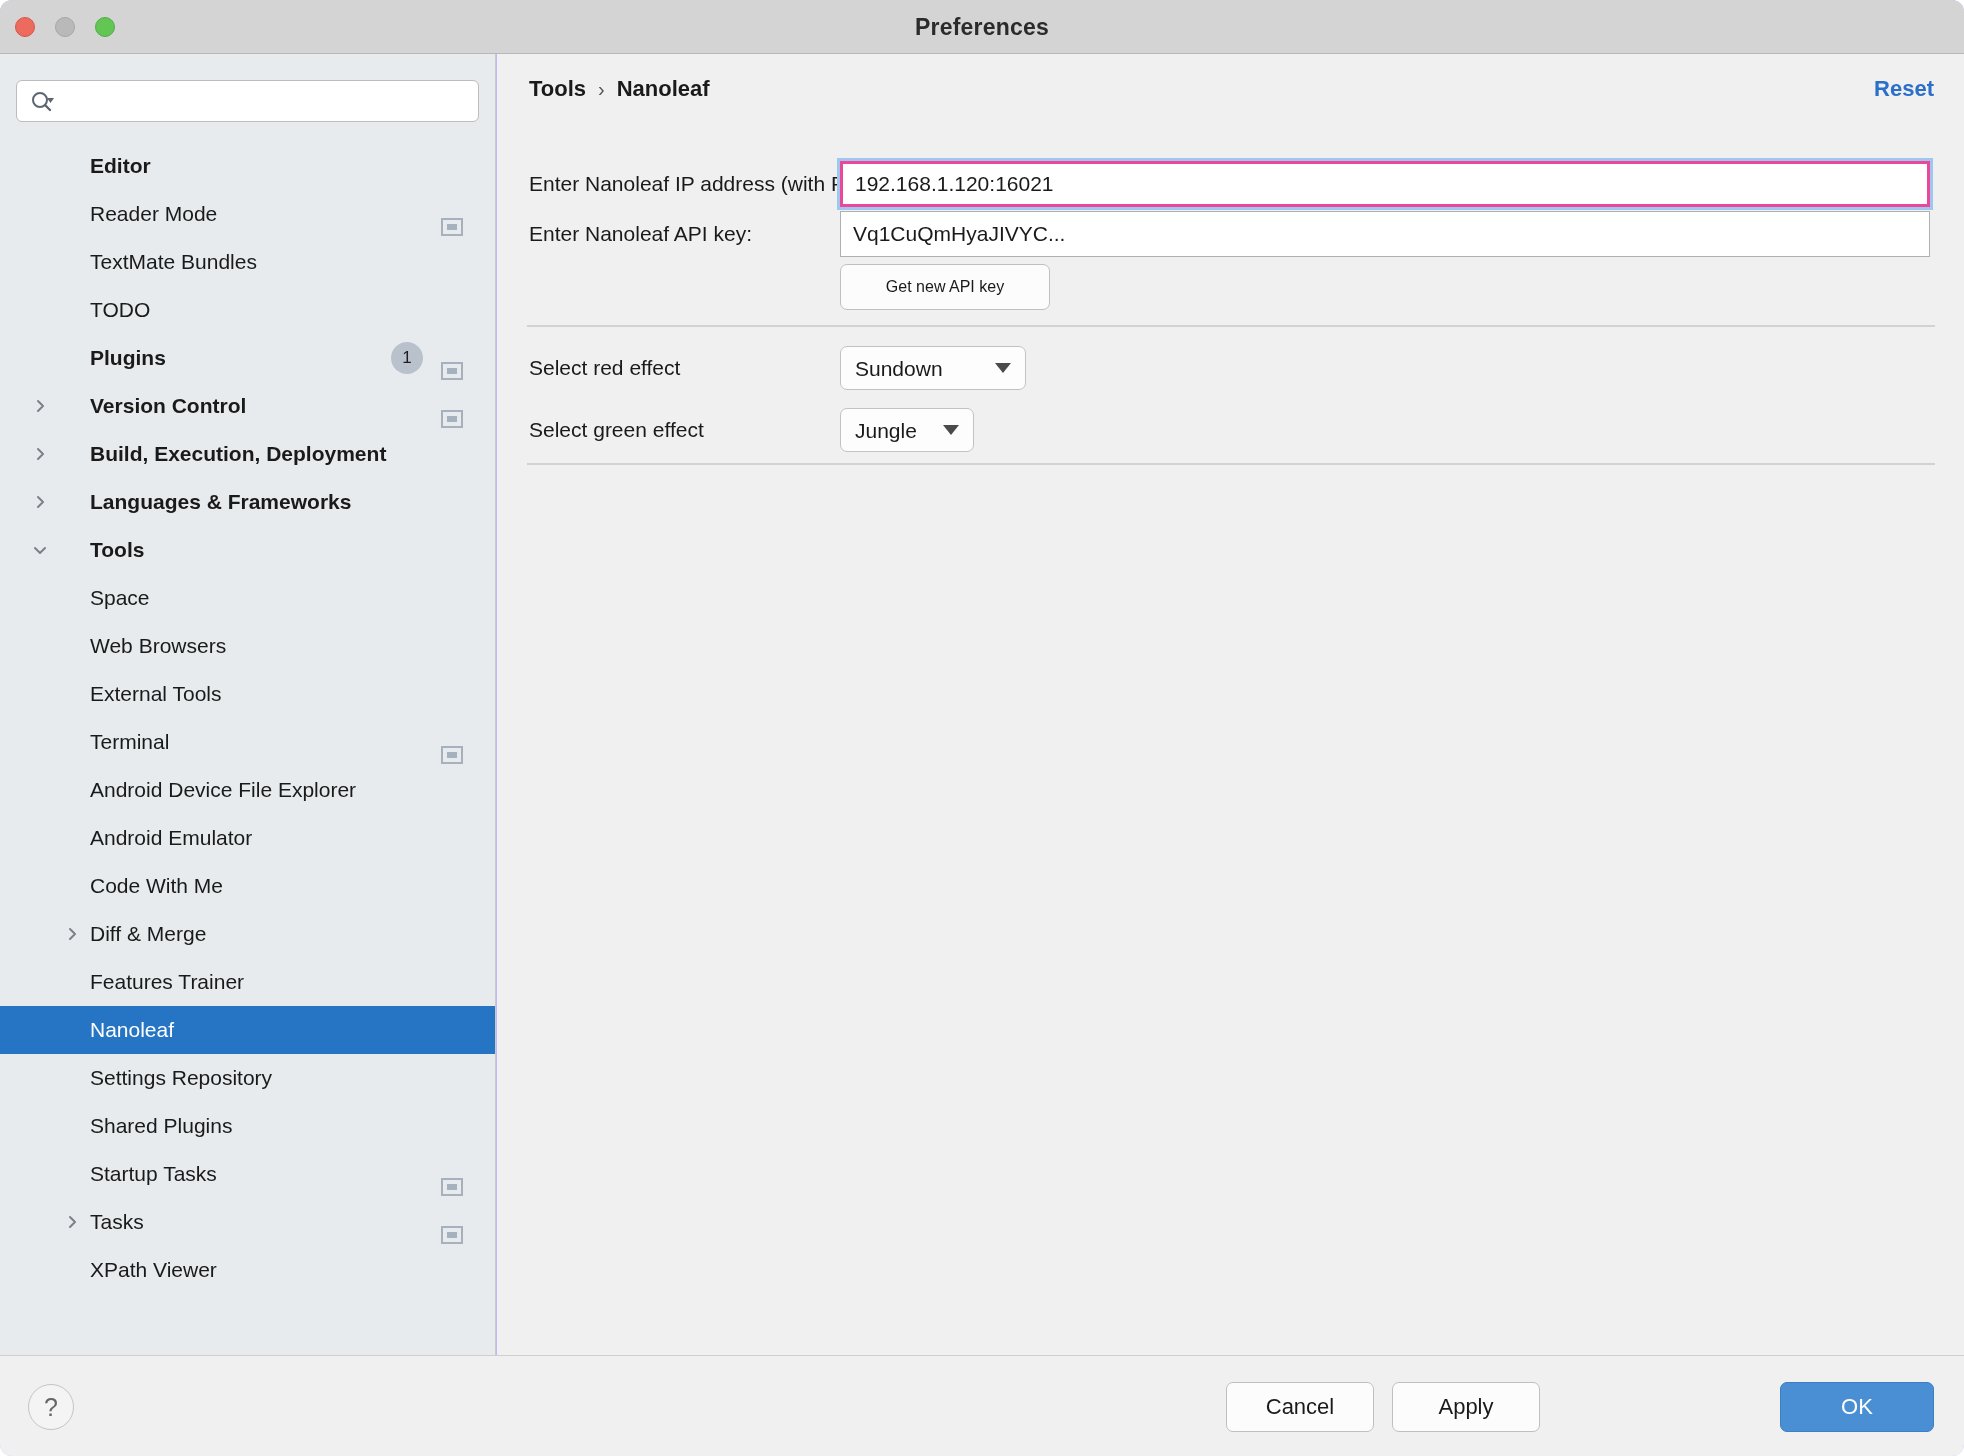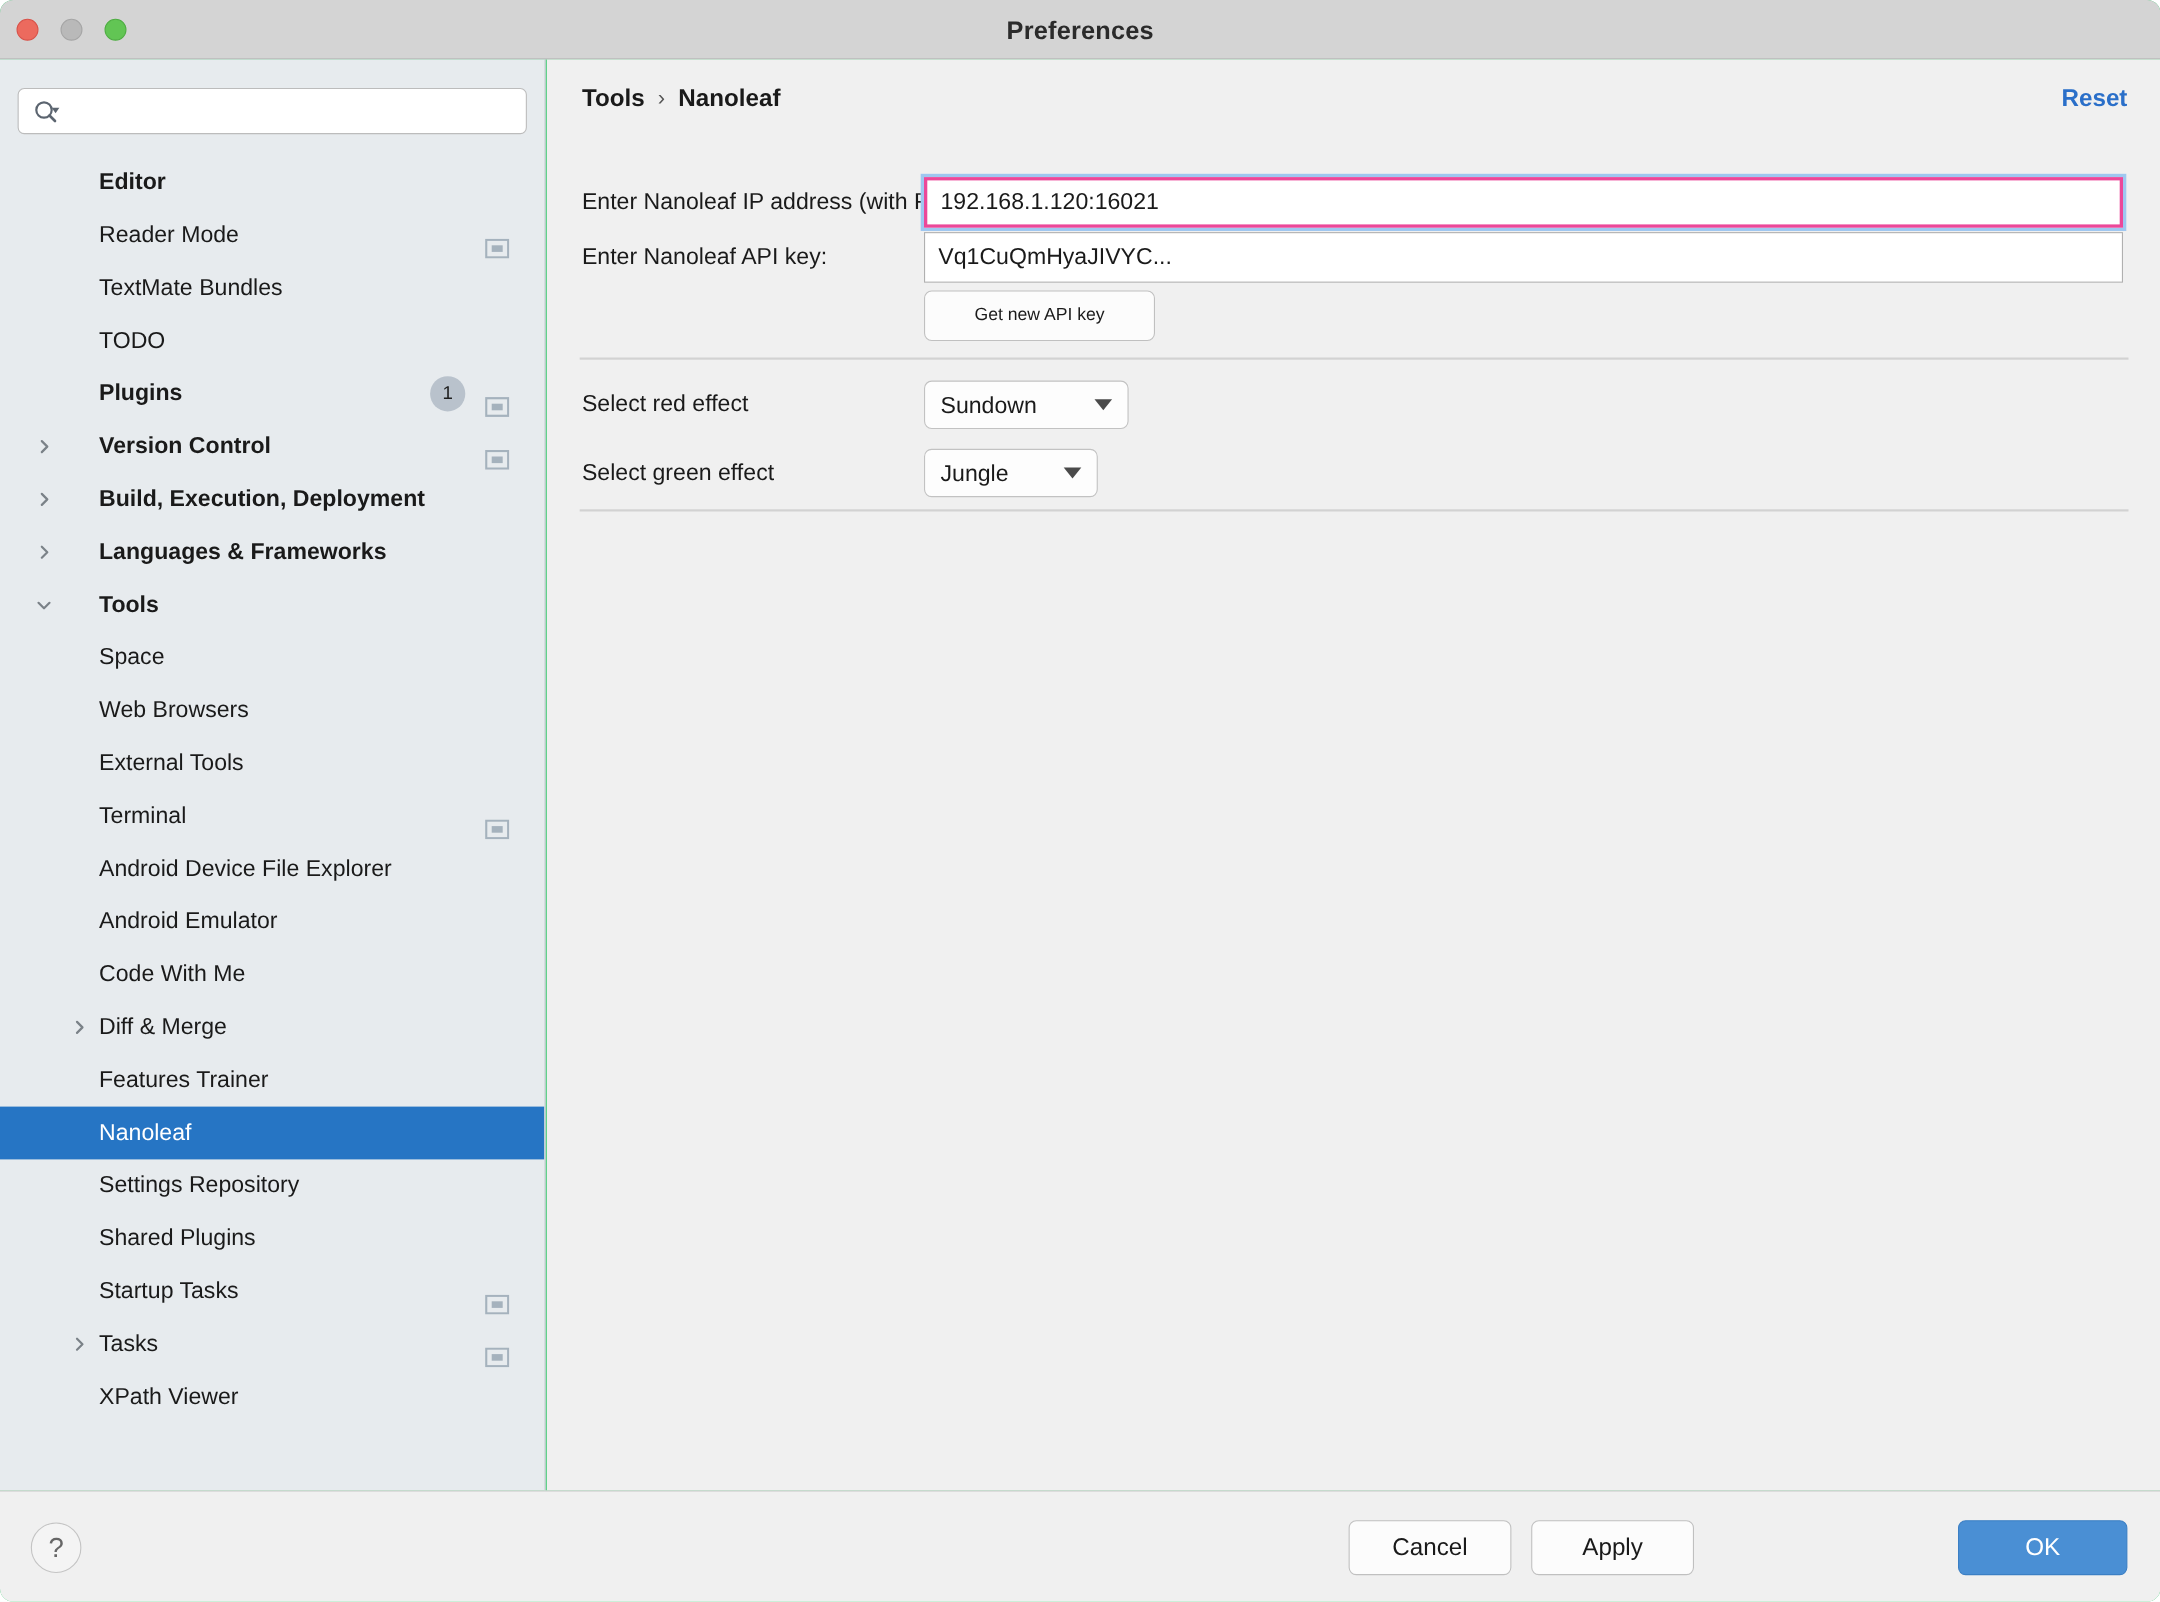--- a/index.html
+++ b/index.html
@@ -9,21 +9,21 @@
     height: 1456px;
     overflow: hidden;
     background: #ffffff;
     font-family: "Liberation Sans", sans-serif;
   }
 
   .window {
     position: relative;
     width: 1964px;
     height: 1456px;
-    background: #22c55e;
+    background: #c4b5fd;
     border-radius: 12px;
     overflow: hidden;
   }
 
   
   .titlebar {
     position: absolute;
     top: 0; left: 0;
     width: 1964px;
     height: 54px;
@@ -496,21 +496,21 @@
     <div class="field-row" style="top:290px;">
       <span class="field-label">Select red effect</span>
       <div class="combo" style="left:343px; top:2px; width:186px;">
         <span class="combo-text">Sundown</span>
         <span class="combo-arrow"></span>
       </div>
     </div>
 
     <div class="field-row" style="top:352px;">
       <span class="field-label">Select green effect</span>
-      <div class="combo" style="left:343px; top:2px; width:158px;">
+      <div class="combo" style="left:343px; top:2px; width:134px;">
         <span class="combo-text">Jungle</span>
         <span class="combo-arrow"></span>
       </div>
     </div>
 
     <div class="divider" style="top:409px;"></div>
   </div>
 
   <div class="footer">
     <div class="help-btn">?</div>

